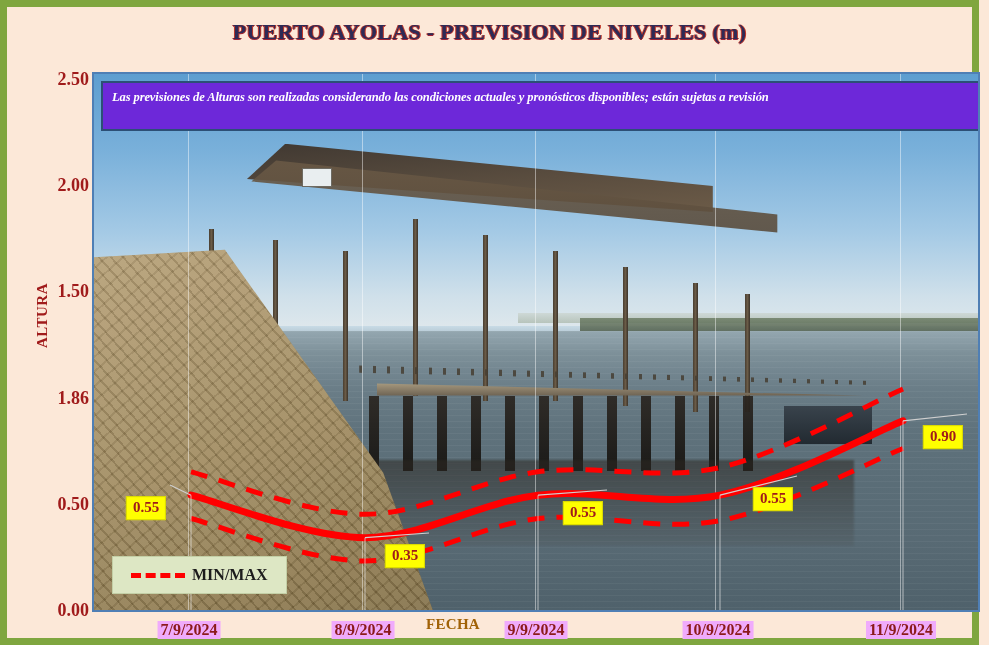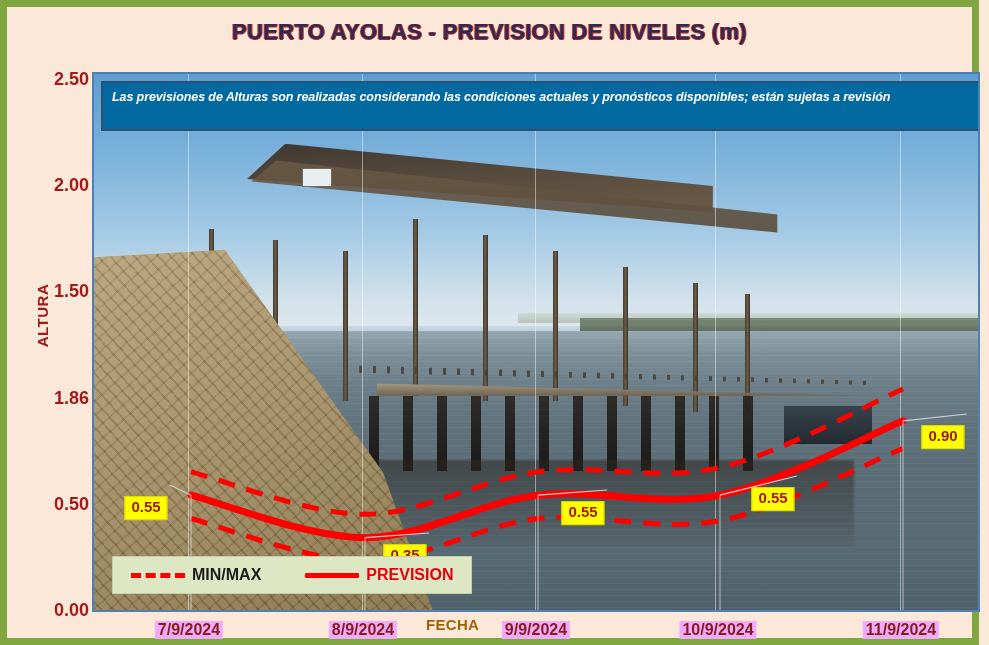--- a/index.html
+++ b/index.html
@@ -9,20 +9,21 @@
     background:#fce8d8;
     font-family:"Liberation Sans", sans-serif;
     overflow:hidden;
   }
   #app{
     position:relative;
     width:979px;height:645px;
     box-sizing:border-box;
     border:7px solid #7fa63f;
     background:#fce8d8;
+    font-family:Liberation Serif, serif;
   }
   
   .chart-title{
     position:absolute;
     left:0;right:0;top:12px;
     text-align:center;
     font-size:22px;
     font-weight:bold;
     letter-spacing:.3px;
     color:#2e2a56;
@@ -178,21 +179,21 @@
   }
   .photo .barge{
     position:absolute;left:78%;top:62%;width:10%;height:7%;
     background:linear-gradient(180deg,#39434c,#222a31);
   }
   
   .infobox{
     position:absolute;
     left:7px;top:7px;
     width:879px;height:50px;
-    background:#0369a1;
+    background:#6d28d9;
     border:2px solid #2c4f76;
     box-sizing:border-box;
     color:#ffffff;
     font-size:12.5px;
     font-weight:bold;
     font-style:italic;
     line-height:1.55;
     padding:5px 9px;
     letter-spacing:-.1px;
   }
@@ -339,24 +340,20 @@
     <div class="dlabel" style="left:311px;top:450px">0.35</div>
     <div class="dlabel" style="left:489px;top:407px">0.55</div>
     <div class="dlabel" style="left:679px;top:393px">0.55</div>
     <div class="dlabel" style="left:849px;top:331px">0.90</div>
 
     <div class="legend">
       <div class="legend-item">
         <span class="legend-key-dashed"></span>
         <span class="legend-label minmax">MIN/MAX</span>
       </div>
-      <div class="legend-item">
-        <span class="legend-key-solid"></span>
-        <span class="legend-label prevision">PREVISION</span>
-      </div>
     </div>
 
     <div class="infobox">
       <div>Las previsiones de Alturas son realizadas considerando las condiciones actuales y pronósticos disponibles;  están sujetas a revisión</div>
     </div>
 
   </div>
 
   <div class="xtick" style="left:182px">7/9/2024</div>
   <div class="xtick" style="left:356px">8/9/2024</div>

